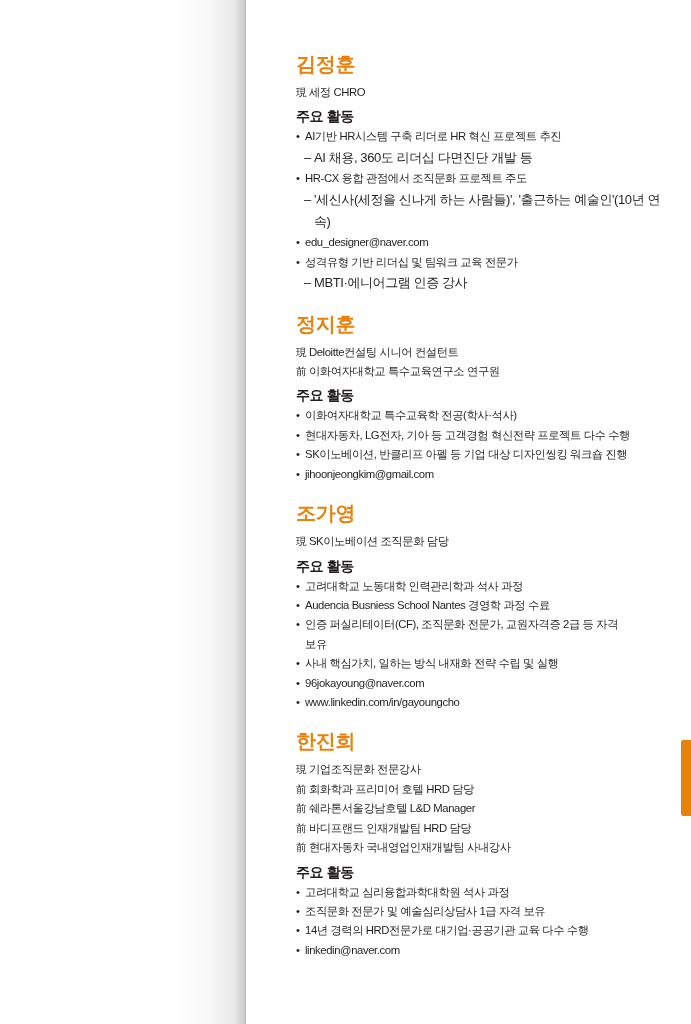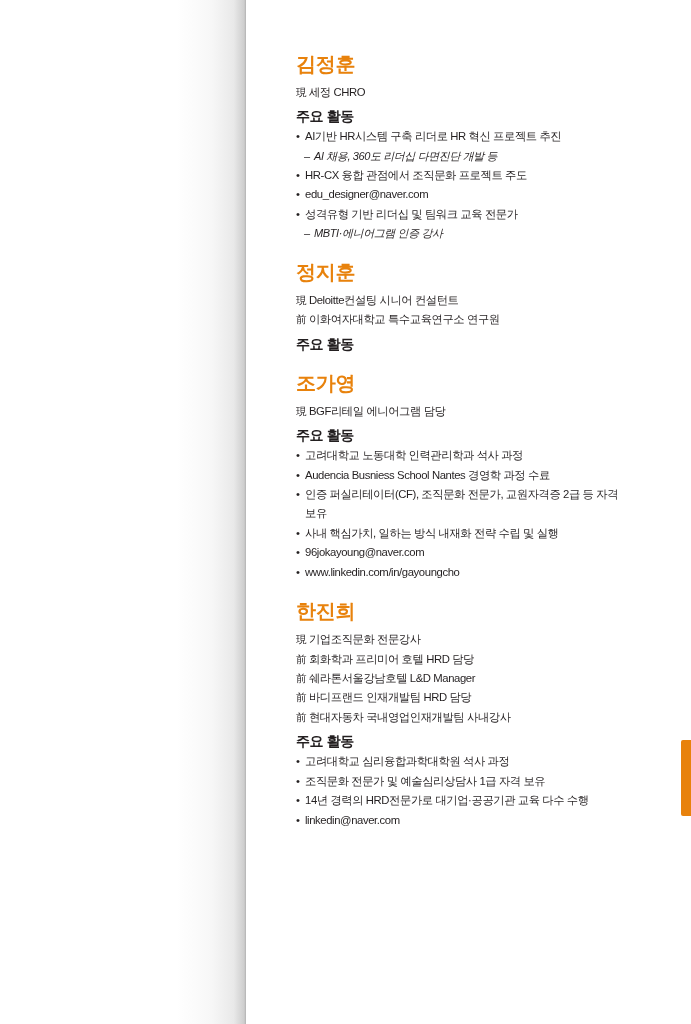--- a/index.html
+++ b/index.html
@@ -103,26 +103,25 @@
     position: absolute;
     left: 0;
     top: 0;
     font-size: 11.3px;
     line-height: 1.72;
   }
 
   .sub {
     display: block;
     padding-left: 9px;
-    font-size: 11px;
+    font-size: 13px;
     color: #231f20;
     line-height: 1.72;
     letter-spacing: -0.4px;
     position: relative;
-    font-style: italic;
   }
   .sub::before {
     content: "–";
     position: absolute;
     left: -1px;
     top: 0;
   }
   .wrapline {
     display: block;
     padding-left: 0;
@@ -144,20 +143,21 @@
       <span>세정 CHRO</span>
     </div>
     <div class="section-label">주요 활동</div>
     <ul class="bullets">
       <li>
         <span>AI기반 HR시스템 구축 리더로 HR 혁신 프로젝트 추진</span>
         <span class="sub">AI 채용, 360도 리더십 다면진단 개발 등</span>
       </li>
       <li>
         <span>HR-CX 융합 관점에서 조직문화 프로젝트 주도</span>
+        <span class="sub">'세신사(세정을 신나게 하는 사람들)', '출근하는 예술인'(10년 연속)</span>
       </li>
       <li>
         <span>edu_designer@naver.com</span>
       </li>
       <li>
         <span>성격유형 기반 리더십 및 팀워크 교육 전문가</span>
         <span class="sub">MBTI·에니어그램 인증 강사</span>
       </li>
     </ul>
   </div>
@@ -166,27 +166,41 @@
     <div class="person-name">정지훈</div>
     <div class="role-line">
       <span class="prefix">現</span>
       <span>Deloitte컨설팅 시니어 컨설턴트</span>
     </div>
     <div class="role-line">
       <span class="prefix">前</span>
       <span>이화여자대학교 특수교육연구소 연구원</span>
     </div>
     <div class="section-label">주요 활동</div>
+    <ul class="bullets">
+      <li>
+        <span>이화여자대학교 특수교육학 전공(학사·석사)</span>
+      </li>
+      <li>
+        <span>현대자동차, LG전자, 기아 등 고객경험 혁신전략 프로젝트 다수 수행</span>
+      </li>
+      <li>
+        <span>SK이노베이션, 반클리프 아펠 등 기업 대상 디자인씽킹 워크숍 진행</span>
+      </li>
+      <li>
+        <span>jihoonjeongkim@gmail.com</span>
+      </li>
+    </ul>
   </div>
 
   <div class="person">
     <div class="person-name">조가영</div>
     <div class="role-line">
       <span class="prefix">現</span>
-      <span>BGF리테일 에니어그램 담당</span>
+      <span>SK이노베이션 조직문화 담당</span>
     </div>
     <div class="section-label">주요 활동</div>
     <ul class="bullets">
       <li>
         <span>고려대학교 노동대학 인력관리학과 석사 과정</span>
       </li>
       <li>
         <span>Audencia Busniess School Nantes 경영학 과정 수료</span>
       </li>
       <li>

